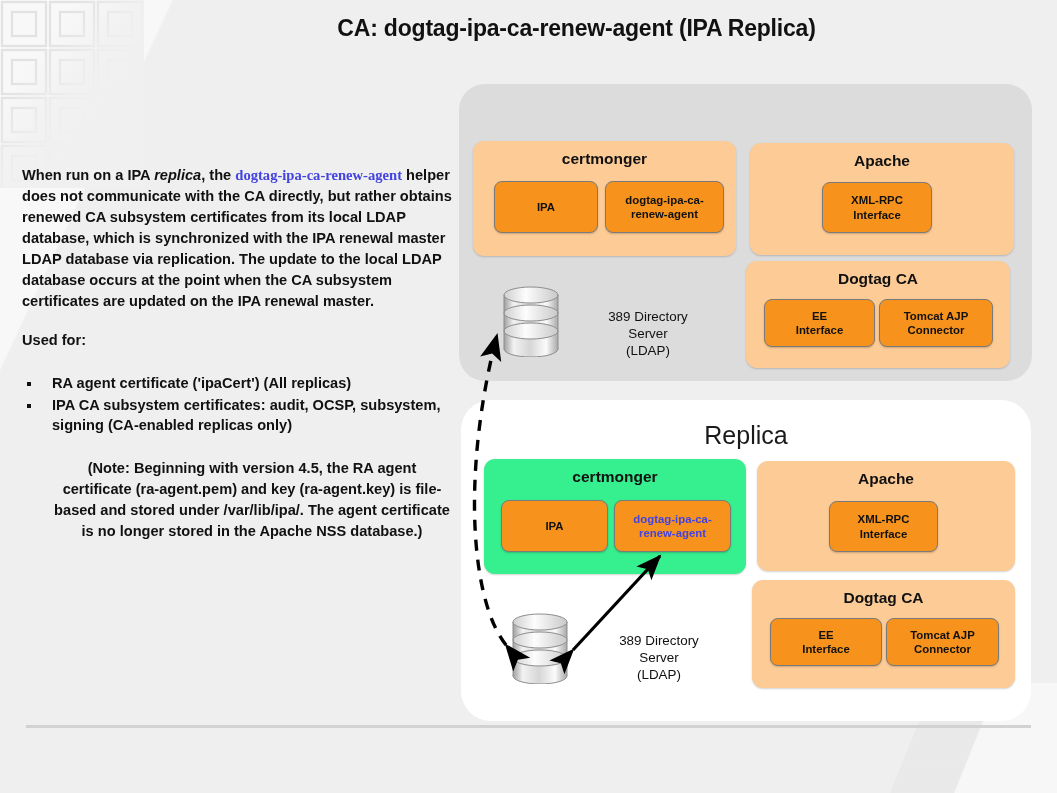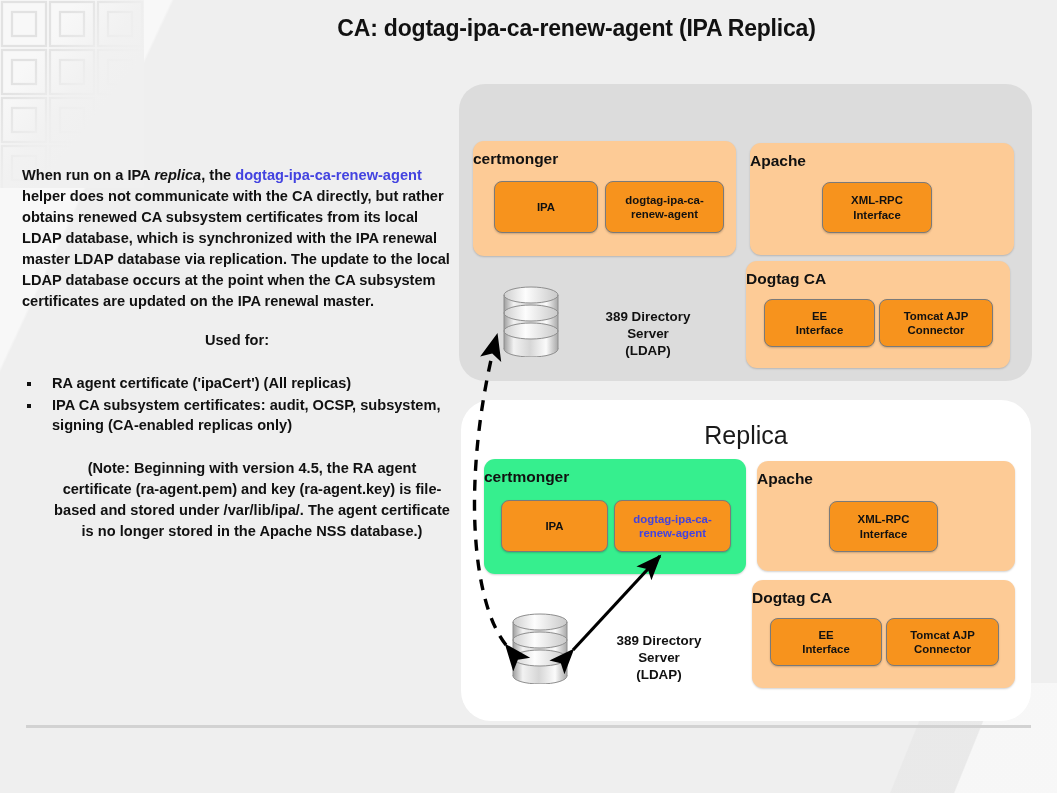--- a/index.html
+++ b/index.html
@@ -56,22 +56,22 @@
 
   
   .left-col {
     position: absolute; left: 22px; top: 165px;
     width: 430px;
     color: #111;
     font-size: 14.6px; font-weight: bold; line-height: 1.44;
   }
   .left-col p { margin: 0 0 18px 0; }
   .para-main .em { font-style: italic; font-weight: bold; }
-  .hl-blue { color: #4343e0; font-weight: bold; }
-  .used-for { margin-bottom: 22px !important; text-align: center; }
+  .hl-blue { color: #4343e0; font-weight: bold; font-family: Liberation Serif, serif; }
+  .used-for { margin-bottom: 22px !important; }
   ul.bullets {
     margin: 0 0 0 0; padding: 0; list-style: none;
   }
   ul.bullets > li {
     position: relative;
     padding-left: 30px;
     margin-bottom: 1px;
     line-height: 1.42;
   }
   ul.bullets > li::before {
@@ -113,21 +113,21 @@
   
   .gbox {
     position: absolute;
     background: #fdcb96;
     border-radius: 11px;
     box-shadow: 0 1px 2px rgba(0,0,0,.18);
   }
   .gbox.green { background: #36ef8e; }
   .gbox .gbox-title {
     position: absolute; left: 0; top: 9px; width: 100%;
-    text-align: left;
+    text-align: center;
     font-size: 15.5px; font-weight: bold; color: #111;
   }
   .obox {
     position: absolute;
     background: #f7931d;
     border: 1px solid #7a7a7a;
     border-radius: 8px;
     display: flex; align-items: center; justify-content: center;
     text-align: center;
     font-size: 11.4px; font-weight: bold; color: #111;
@@ -137,21 +137,21 @@
   .obox.blue-label { color: #4343e0; }
 
   
   .db {
     position: absolute;
     width: 58px; height: 72px;
   }
   .db-label {
     position: absolute;
     text-align: center;
-    font-size: 13.4px; font-weight: bold; color: #111;
+    font-size: 13.4px; font-weight: normal; color: #111;
     line-height: 1.28;
   }
 
   .arrow-layer {
     position: absolute; left: 0; top: 0;
     width: 1057px; height: 793px;
     pointer-events: none;
   }
 </style>
 </head>

